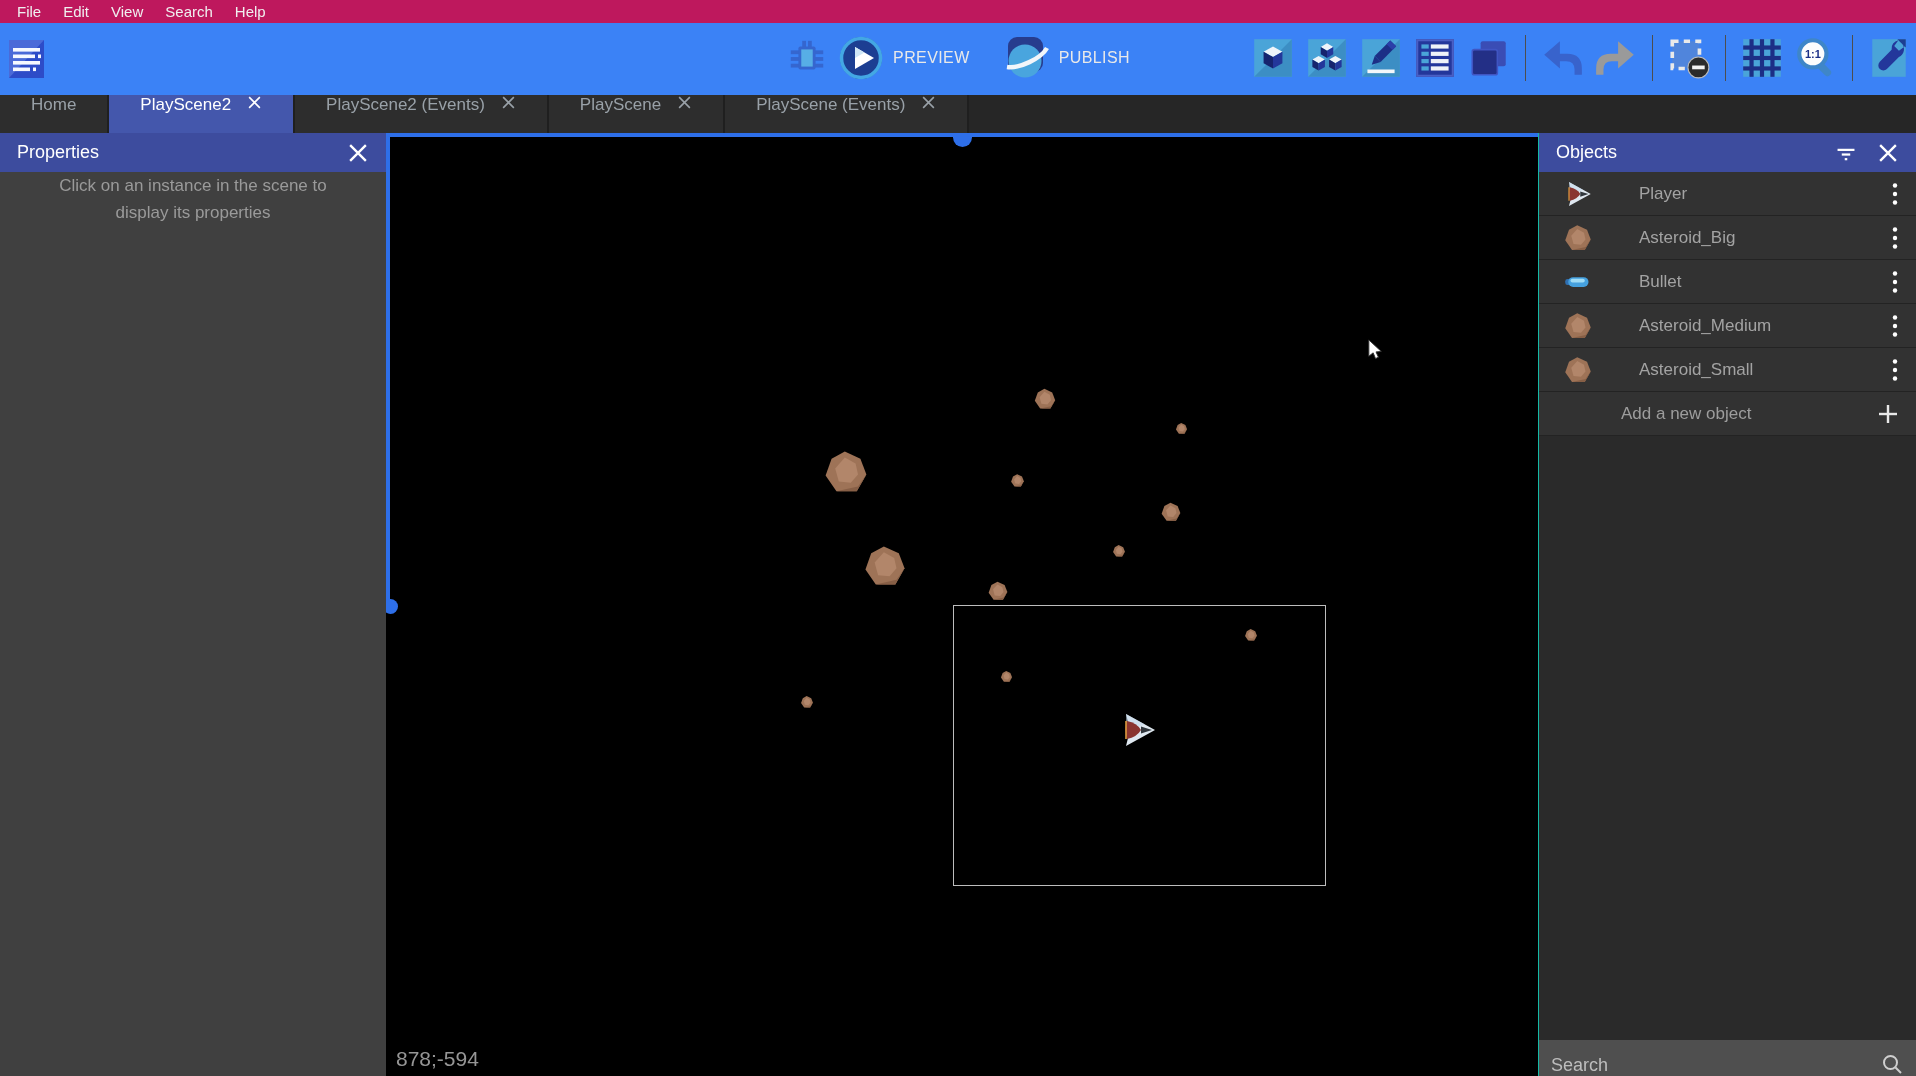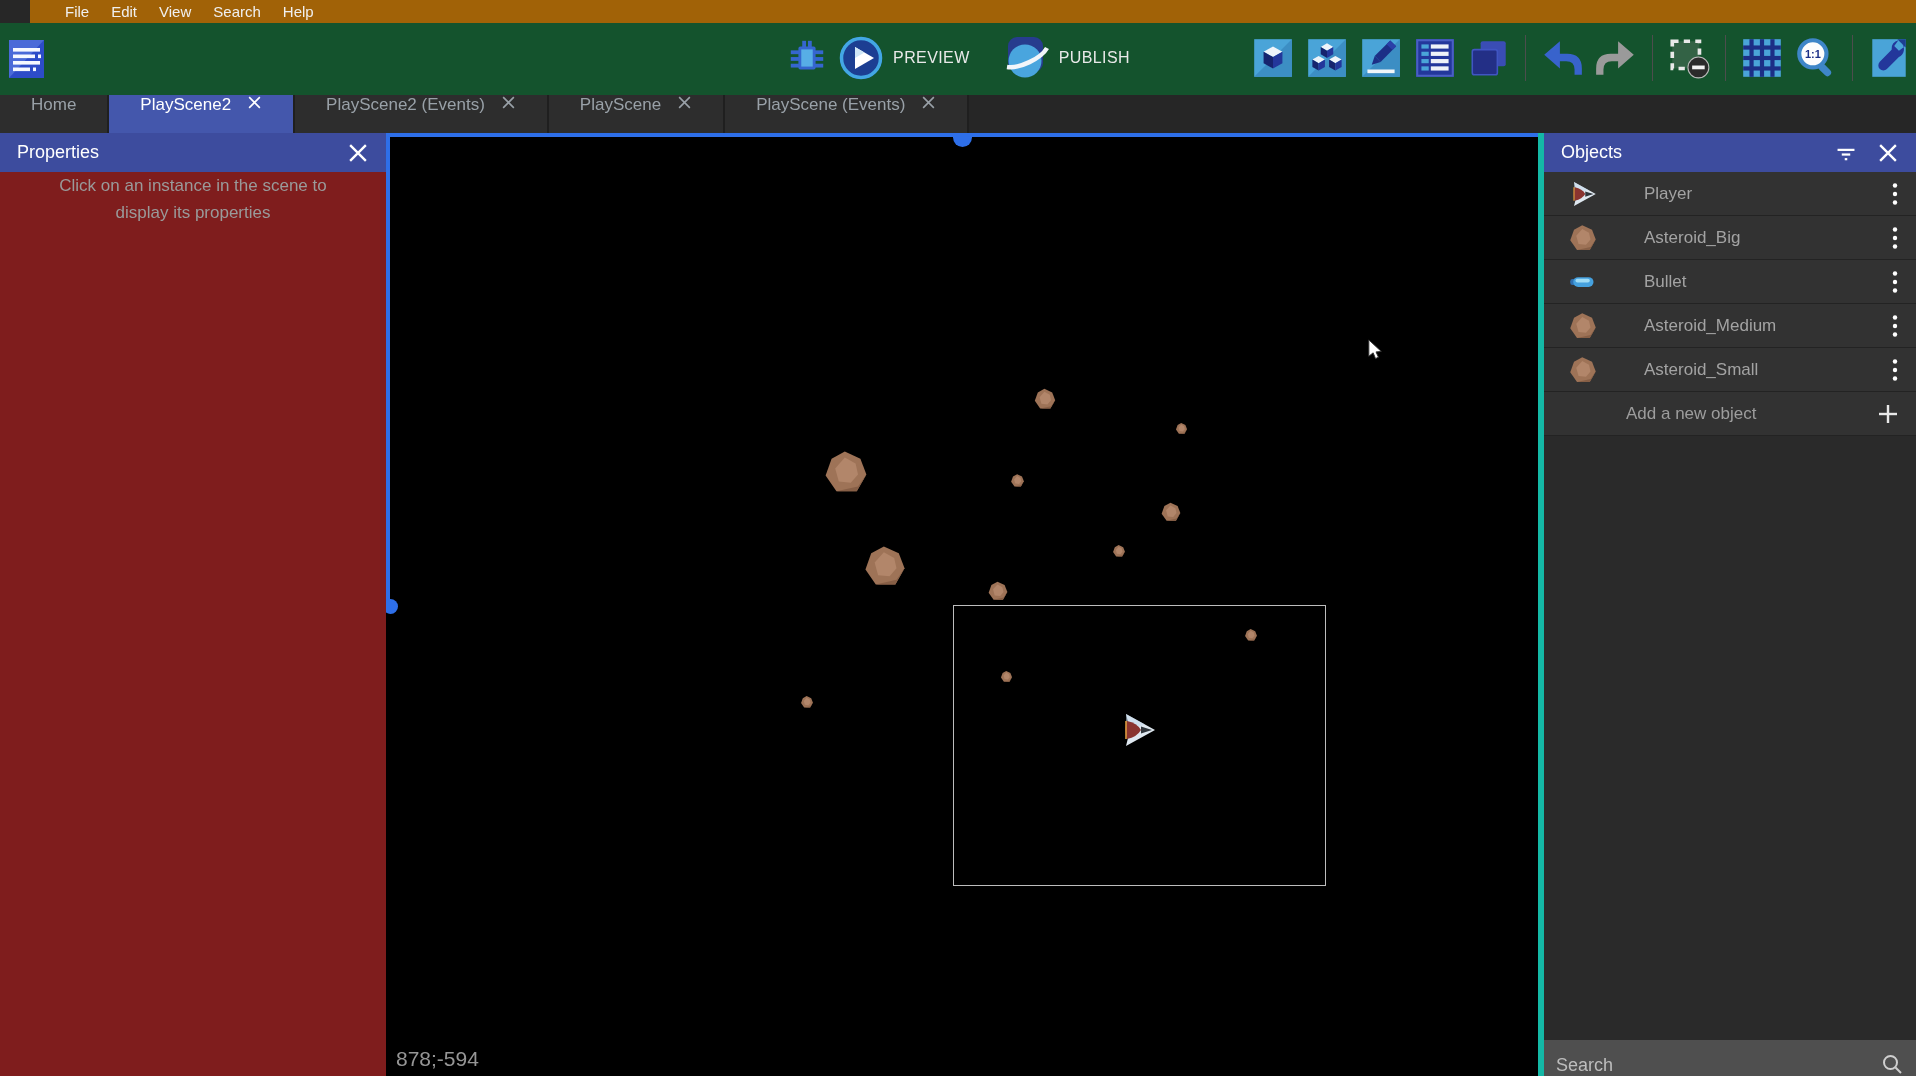--- a/index.html
+++ b/index.html
@@ -3,24 +3,24 @@
 <meta charset="utf-8">
 <style>
   * { box-sizing: border-box; margin: 0; padding: 0; }
   html,body { background:#151515; }
   #app{
     width:1916px; height:1076px; position:relative; overflow:hidden;
     background:#272727; font-family:"Liberation Sans", sans-serif;
     display:flex; flex-direction:column; color:#eee;
   }
   
-  #menubar{ height:23px; display:flex; align-items:center; padding-left:24px; background:#a16207; flex:0 0 auto;margin-left:30px;}
+  #menubar{ height:23px; display:flex; align-items:center; padding-left:6px; background:#be185d; flex:0 0 auto;}
   .menu-item{ color:#f0f0f0; font-size:15px; padding:1px 11px; cursor:default; }
   
-  #toolbar{ height:72px; position:relative; background:#14532d; flex:0 0 auto; }
+  #toolbar{ height:72px; position:relative; background:#3b82f6; flex:0 0 auto; }
   .tb-left{ position:absolute; left:8px; top:16px; display:flex; }
   .tb-center{ position:absolute; left:0; right:0; top:12px; display:flex; justify-content:center; align-items:center; gap:10px;}
   .tb-right{ position:absolute; right:4px; top:12px; display:flex; align-items:center; gap:8px; }
   .tb-icon{ width:46px; height:46px; display:inline-flex; }
   .tb-icon.small{ width:42px; height:42px; }
   .tb-icon svg{ width:100%; height:100%; }
   .tb-btn{ display:flex; align-items:center; gap:9px; cursor:default; }
   .tb-btn-label{ font-size:16px; color:#e9e9e9; letter-spacing:0.4px; }
   .tb-divider{ width:1px; height:46px; background:#4d4d4d; margin:0 5px; }
   #pm-icon{ width:40px; height:40px; }
@@ -33,39 +33,39 @@
   .tab-close{ width:15px; height:15px; display:inline-flex; }
   .tab-close svg{ width:100%; height:100%; }
   
   #workspace{ flex:1; display:flex; min-height:0; }
   .panel-header{ height:39px; background:var(--header-indigo,#3d4c9e); display:flex; align-items:center;
                  padding:0 17px; flex:0 0 auto; }
   .panel-title{ color:#fff; font-size:18px; flex:1; }
   .ph-icon{ width:22px; height:22px; display:inline-flex; color:#fff; margin-left:18px; }
   .ph-icon svg{ width:100%; height:100%; }
   
-  #properties-panel{ width:386px; flex:0 0 auto; background:#7f1d1d; display:flex; flex-direction:column; }
+  #properties-panel{ width:386px; flex:0 0 auto; background:#404040; display:flex; flex-direction:column; }
   .props-body{ flex:1; display:flex; justify-content:center; }
   .props-hint{ color:#9a9a9a; font-size:17px; text-align:center; line-height:1.6; }
   
   #scene-canvas{ flex:1; position:relative; background:#000; overflow:hidden; }
   .hscroll-line{ position:absolute; top:0; left:0; right:0; height:4px; background:var(--accent,#2e6fe9); z-index:5;}
   .hscroll-thumb{ position:absolute; top:2px; left:567px; width:19px; height:12px;
                   border-radius:0 0 10px 10px; background:var(--accent,#2e6fe9); z-index:5;}
   .vscroll-line{ position:absolute; top:0; left:0; width:4px; height:474px; background:var(--accent,#2e6fe9); z-index:5;}
   .vscroll-thumb{ position:absolute; top:466px; left:-3px; width:15px; height:15px; border-radius:50%;
                   background:var(--accent,#2e6fe9); z-index:5;}
   .window-rect{ position:absolute; border:1px solid #bdbdbd; }
   .coords-label{ position:absolute; left:10px; bottom:5px; font-size:21px; color:#969696; }
   .instance{ position:absolute; }
   .instance svg{ width:100%; height:100%; display:block; }
   .mouse-cursor{ position:absolute; width:23px; height:23px; z-index:9; }
   .mouse-cursor svg{ width:100%; height:100%; }
   
-  #objects-panel{ width:378px; flex:0 0 auto; background:#2a2a2a; display:flex; flex-direction:column; border-left:6px solid #14b8a6;}
+  #objects-panel{ width:378px; flex:0 0 auto; background:#2a2a2a; display:flex; flex-direction:column; border-left:1px solid #14b8a6;}
   .obj-row{ height:44px; display:flex; align-items:center; background:#323232; border-bottom:1px solid #232323; padding:0 16px 0 24px; cursor:default;}
   .obj-icon{ width:30px; height:30px; flex:0 0 auto; display:inline-flex; }
   .obj-icon svg{ width:100%; height:100%; }
   .obj-label{ margin-left:46px; font-size:17px; color:#a3a3a3; flex:1; }
   .obj-dots{ width:10px; height:26px; display:inline-flex; }
   .obj-dots svg{ width:100%; height:100%; }
   .add-row{ height:44px; display:flex; align-items:center; background:#323232; border-bottom:1px solid #232323; padding:0 16px 0 24px; cursor:default;}
   .add-label{ margin-left:58px; font-size:17px; color:#9d9d9d; flex:1; }
   .add-plus{ width:24px; height:24px; display:inline-flex; }
   .add-plus svg{ width:100%; height:100%; }

